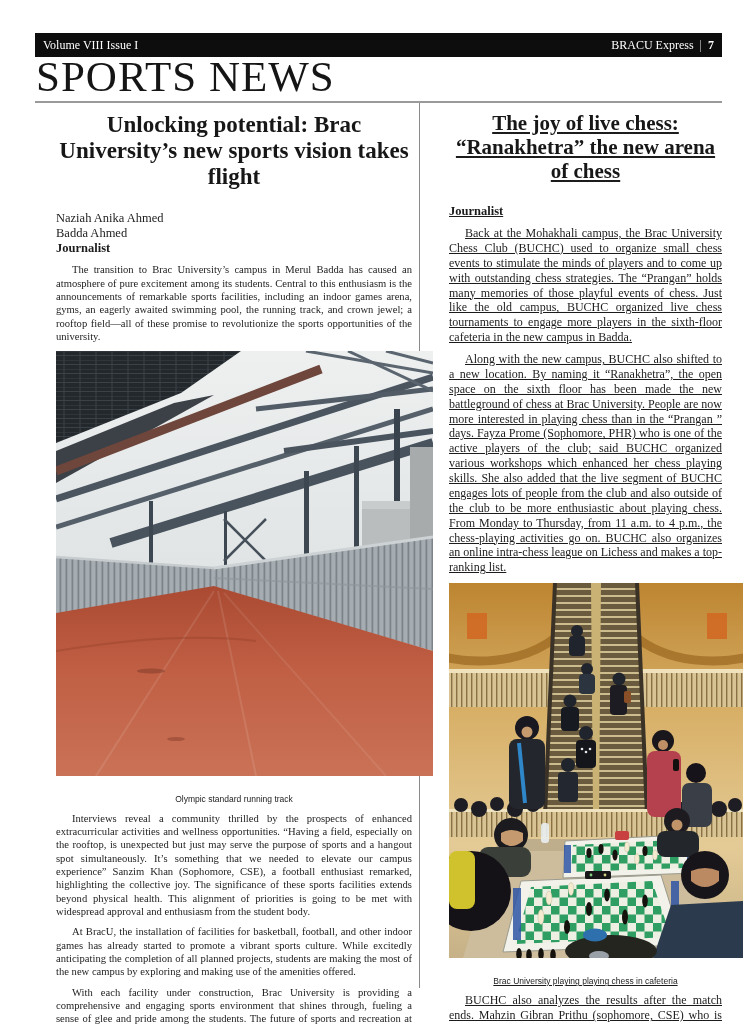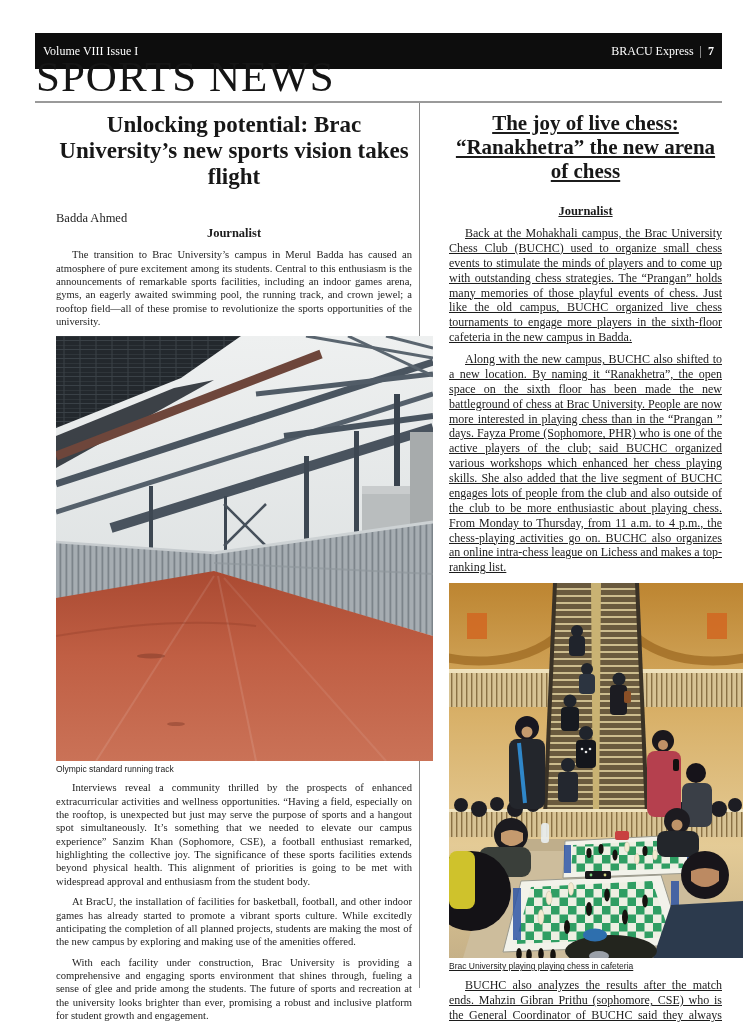--- a/index.html
+++ b/index.html
@@ -2,21 +2,21 @@
 <html><head>
 <meta charset="utf-8">
 <style>
   * { margin:0; padding:0; box-sizing:border-box; }
   html,body { width:755px; height:1024px; }
   body {
     position:relative; background:#ffffff; overflow:hidden;
     font-family:"Liberation Serif", serif; color:#1c1c1c;
   }
   .masthead-bar {
-    position:absolute; left:35px; top:33px; width:687px; height:36px;
+    position:absolute; left:35px; top:33px; width:687px; height:24px;
     background:#0d0d0d; color:#fff; display:flex; align-items:center;
     justify-content:space-between; padding:5px 8px;
     font-size:12px;
   }
   .masthead-right { display:flex; align-items:center; gap:6px; }
   .masthead-sep { color:#cfcfcf; font-weight:400; }
   .masthead-pagenum { font-weight:700; }
   .section-title {
     position:absolute; left:36px; top:52px;
     font-size:43px; font-weight:500; letter-spacing:1px; color:#151515;
@@ -30,31 +30,31 @@
   .column { position:absolute; top:106px;padding-left:21px; }
   .column.left  { left:35px;  width:377px; }
   .column.right { left:428px; width:294px;text-decoration:underline; }
   .article-title {
     font-weight:700; text-align:center; color:#171717; line-height:1.14;
     margin-top:6px;
   }
   .column.left  .article-title { font-size:23px; }
   .column.right .article-title { font-size:21px; padding:0 6px; }
   .byline { margin-top:20px; font-size:12.5px; line-height:1.22; }
-  .byline .role { font-weight:700;text-align:center; }
+  .byline .role { font-weight:700; }
   .body-par {
     text-align:justify; text-indent:16px; margin-top:7px;
   }
   .column.left  .body-par { font-size:10.6px; line-height:1.26; }
   .column.right .body-par { font-size:12px; line-height:1.24; }
   figure { margin-top:8px; line-height:0; }
   figure svg { display:block; }
   .caption {
     font-family:"Liberation Sans", sans-serif; font-size:8.5px; color:#222;
-    text-align:left; margin-top:3px; line-height:1.2;
+    text-align:center; margin-top:18px; line-height:1.2;
   }
 </style>
 </head>
 <body>
 
 <header class="masthead-bar">
   <span>Volume VIII Issue I</span>
   <span class="masthead-right">
     <span>BRACU Express</span>
     <span class="masthead-sep">|</span>
@@ -62,20 +62,21 @@
   </span>
 </header>
 
 <h1 class="section-title">SPORTS NEWS</h1>
 <div class="top-rule"></div>
 <div class="col-divider"></div>
 
 <section class="column left">
   <h2 class="article-title">Unlocking potential: Brac University’s new sports vision takes flight</h2>
   <div class="byline">
+    <div>Naziah Anika Ahmed</div>
     <div>Badda Ahmed</div>
     <div class="role">Journalist</div>
   </div>
   <p class="body-par">The transition to Brac University’s campus in Merul Badda has caused an atmosphere of pure excitement among its students. Central to this enthusiasm is the announcements of remarkable sports facilities, including an indoor games arena, gyms, an eagerly awaited swimming pool, the running track, and crown jewel; a rooftop field—all of these promise to revolutionize the sports opportunities of the university.</p>
 
   <figure>
     <svg viewBox="0 0 377 425" width="377" height="425" role="img">
       <defs>
         <linearGradient id="sky" x1="0" y1="0" x2="0" y2="1">
           <stop offset="0" stop-color="#eef0f0"></stop>

